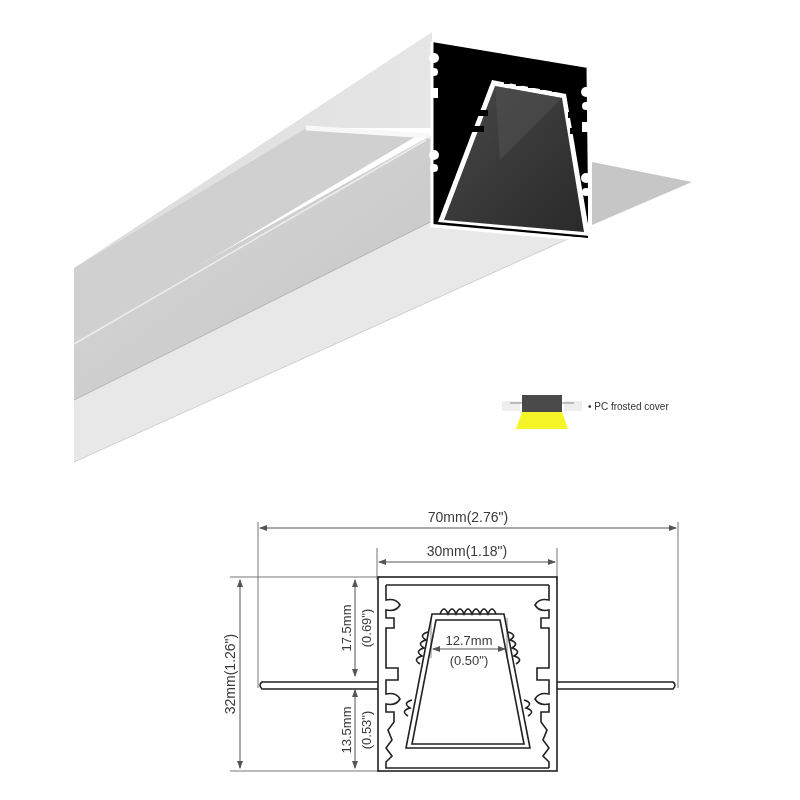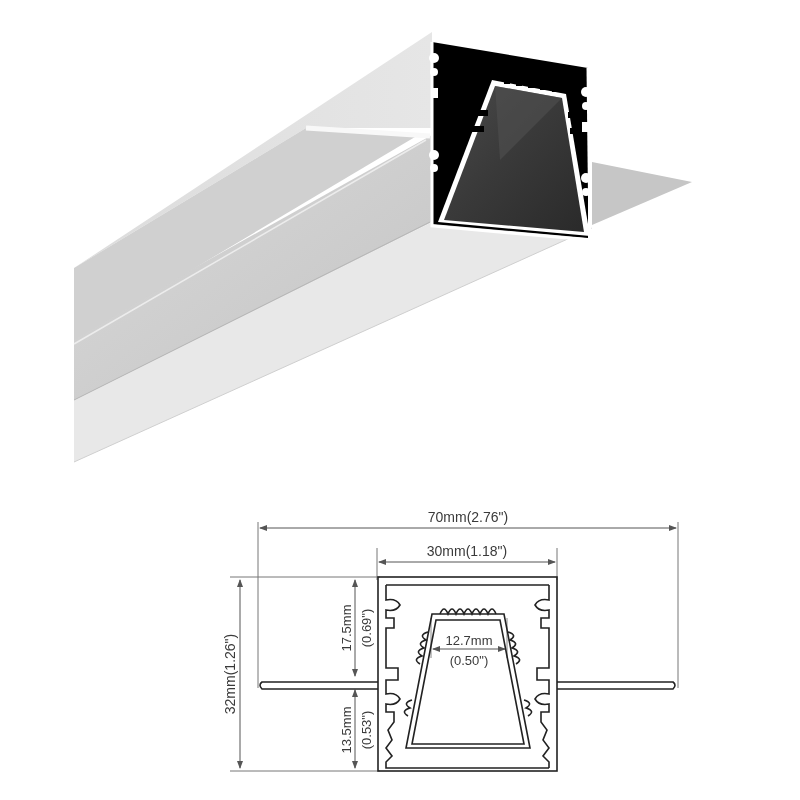--- a/index.html
+++ b/index.html
@@ -75,20 +75,30 @@
         <rect x="552" y="80" width="6" height="12"></rect>
         <rect x="476" y="110" width="12" height="6"></rect>
           <rect x="472" y="126" width="12" height="6"></rect>
         <rect x="568" y="112" width="12" height="6"></rect>
           <rect x="570" y="128" width="12" height="6"></rect>
       </g>
       <polygon points="495,86 562,98 500,160" fill="#505050" opacity="0.6"></polygon>
     </g>
   </svg>
 
+  <div class="legend">
+    <svg width="84" height="36" viewBox="0 0 84 36">
+      <rect x="2" y="6" width="18" height="10" fill="#eeeeee"></rect>
+      <rect x="64" y="6" width="18" height="10" fill="#eeeeee"></rect>
+      <line x1="10" y1="8" x2="74" y2="8" stroke="#888" stroke-width="1"></line>
+      <rect x="22" y="0" width="40" height="17" fill="#4a4a4a"></rect>
+      <polygon points="22,17 62,17 68,34 16,34" fill="#f2f200" opacity="0.85"></polygon>
+    </svg>
+    <span class="legend-label">• PC frosted cover</span>
+  </div>
 </div>
 
 <div id="drawing">
   <svg width="800" height="320" viewBox="0 480 800 320">
     <defs>
       <marker id="arr" markerWidth="8" markerHeight="6" refX="7" refY="3" orient="auto">
         <path d="M0,0 L8,3 L0,6 Z" fill="#555"></path>
       </marker>
       <marker id="arrS" markerWidth="8" markerHeight="6" refX="1" refY="3" orient="auto">
         <path d="M8,0 L0,3 L8,6 Z" fill="#555"></path>

